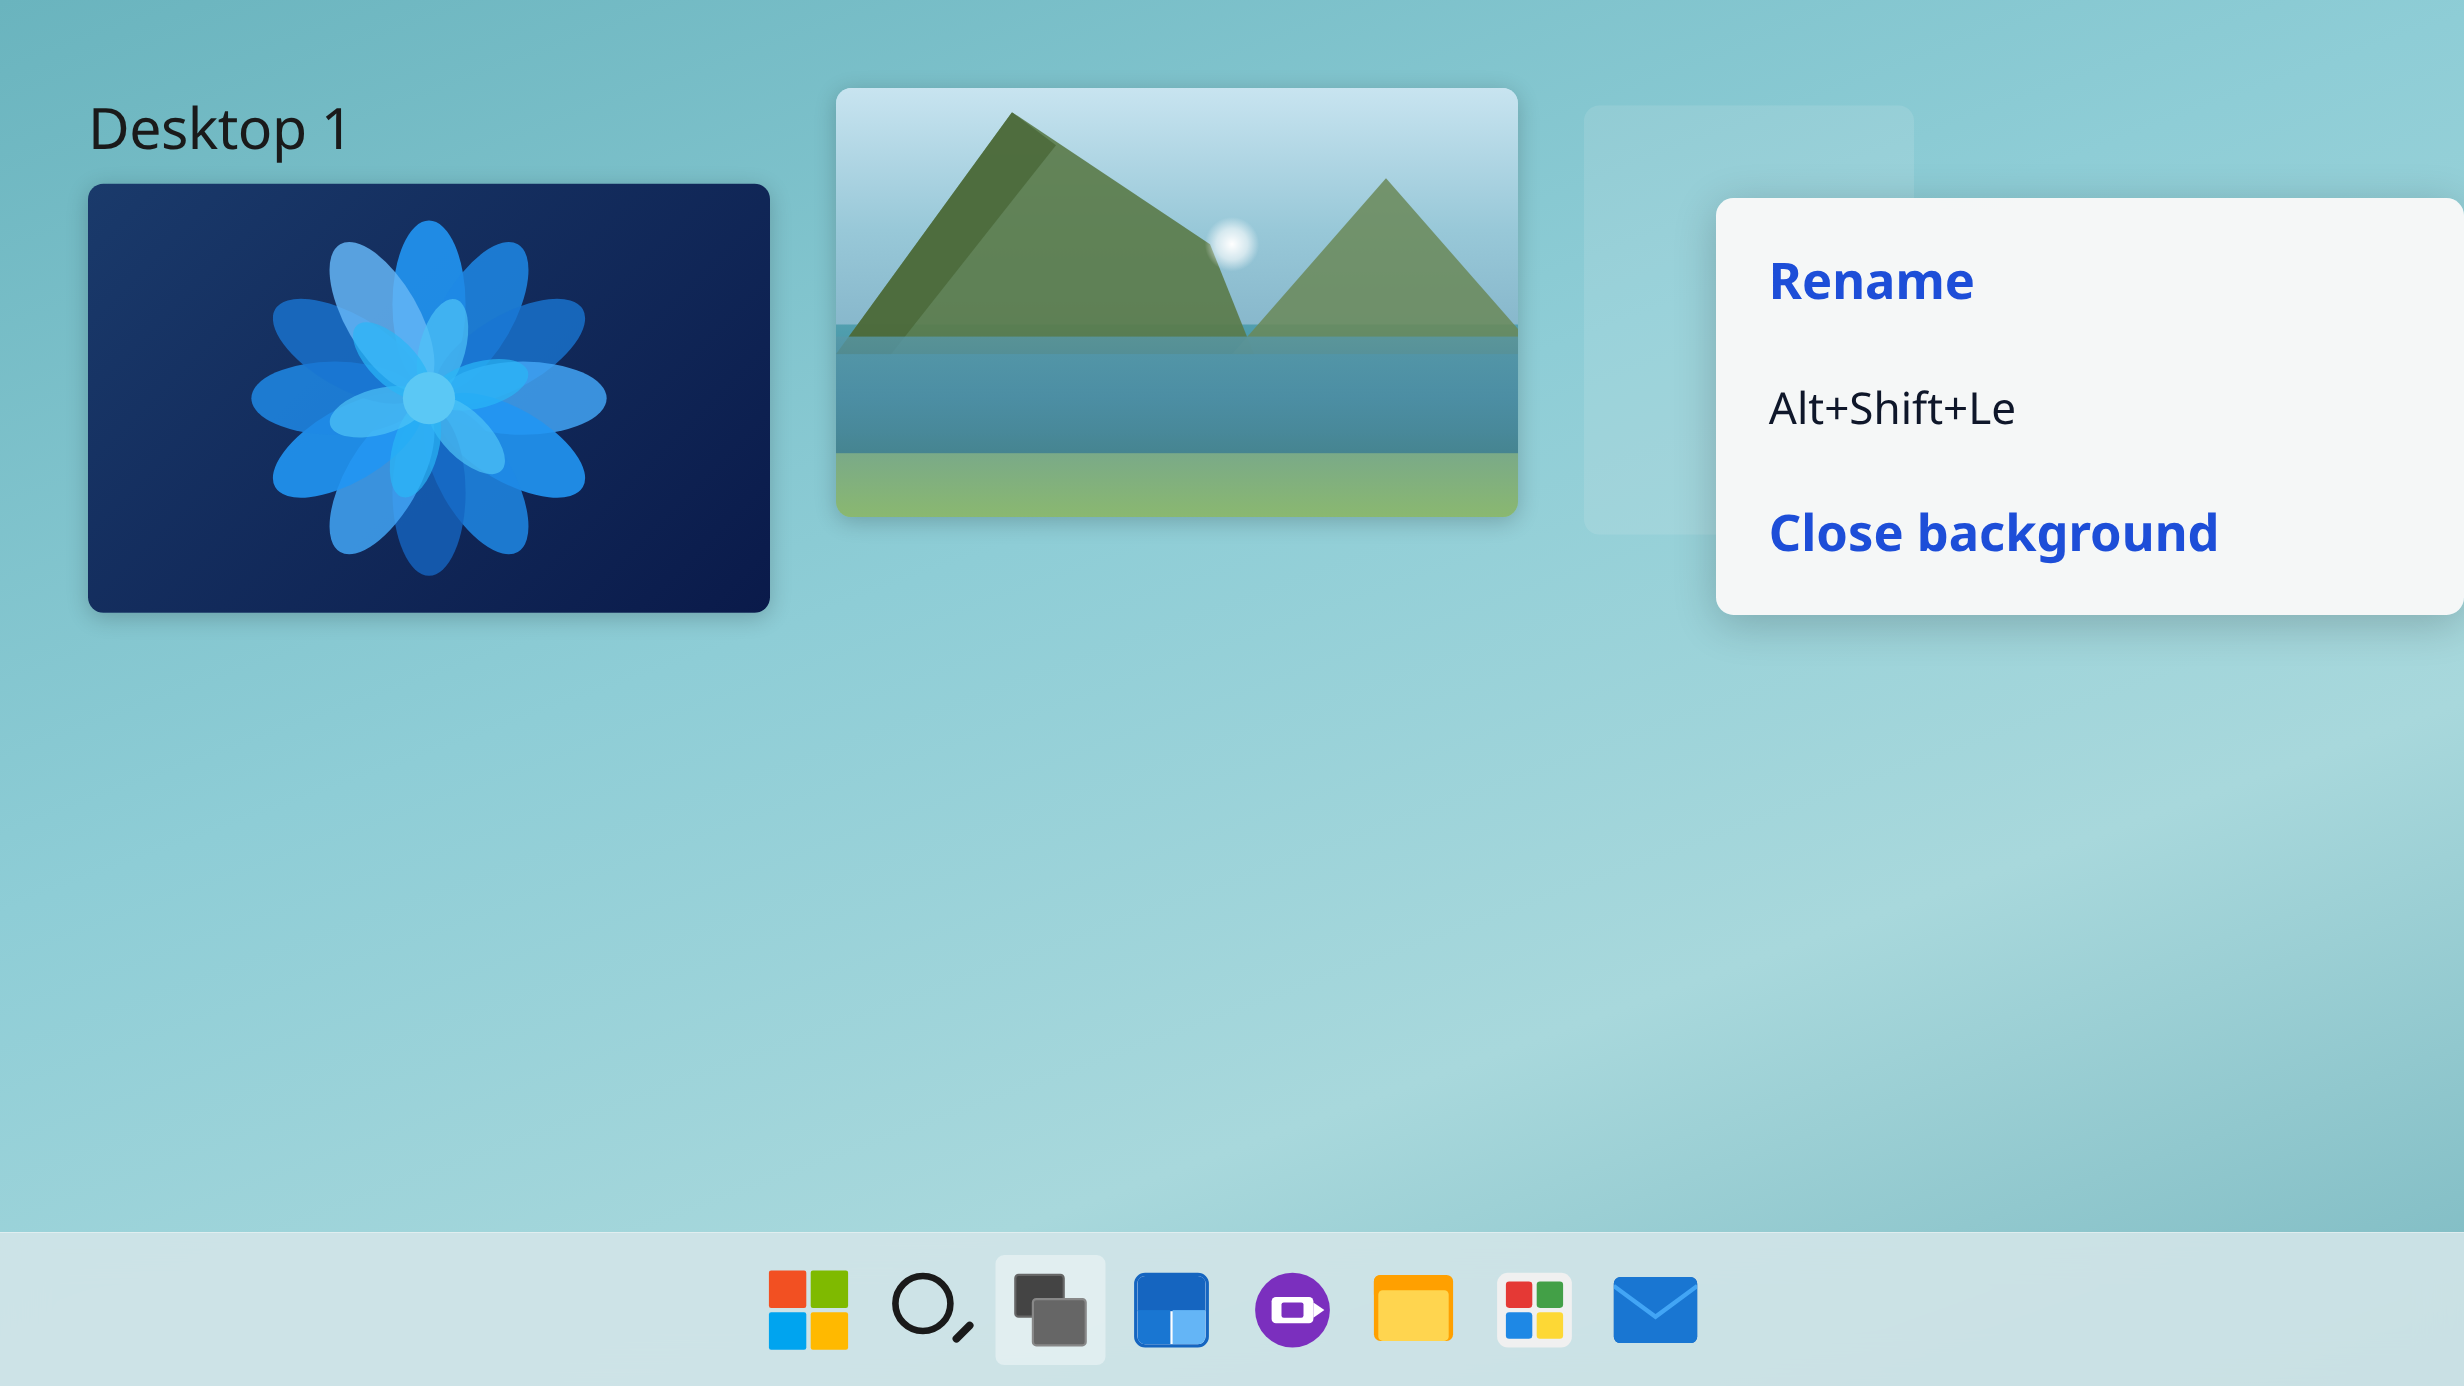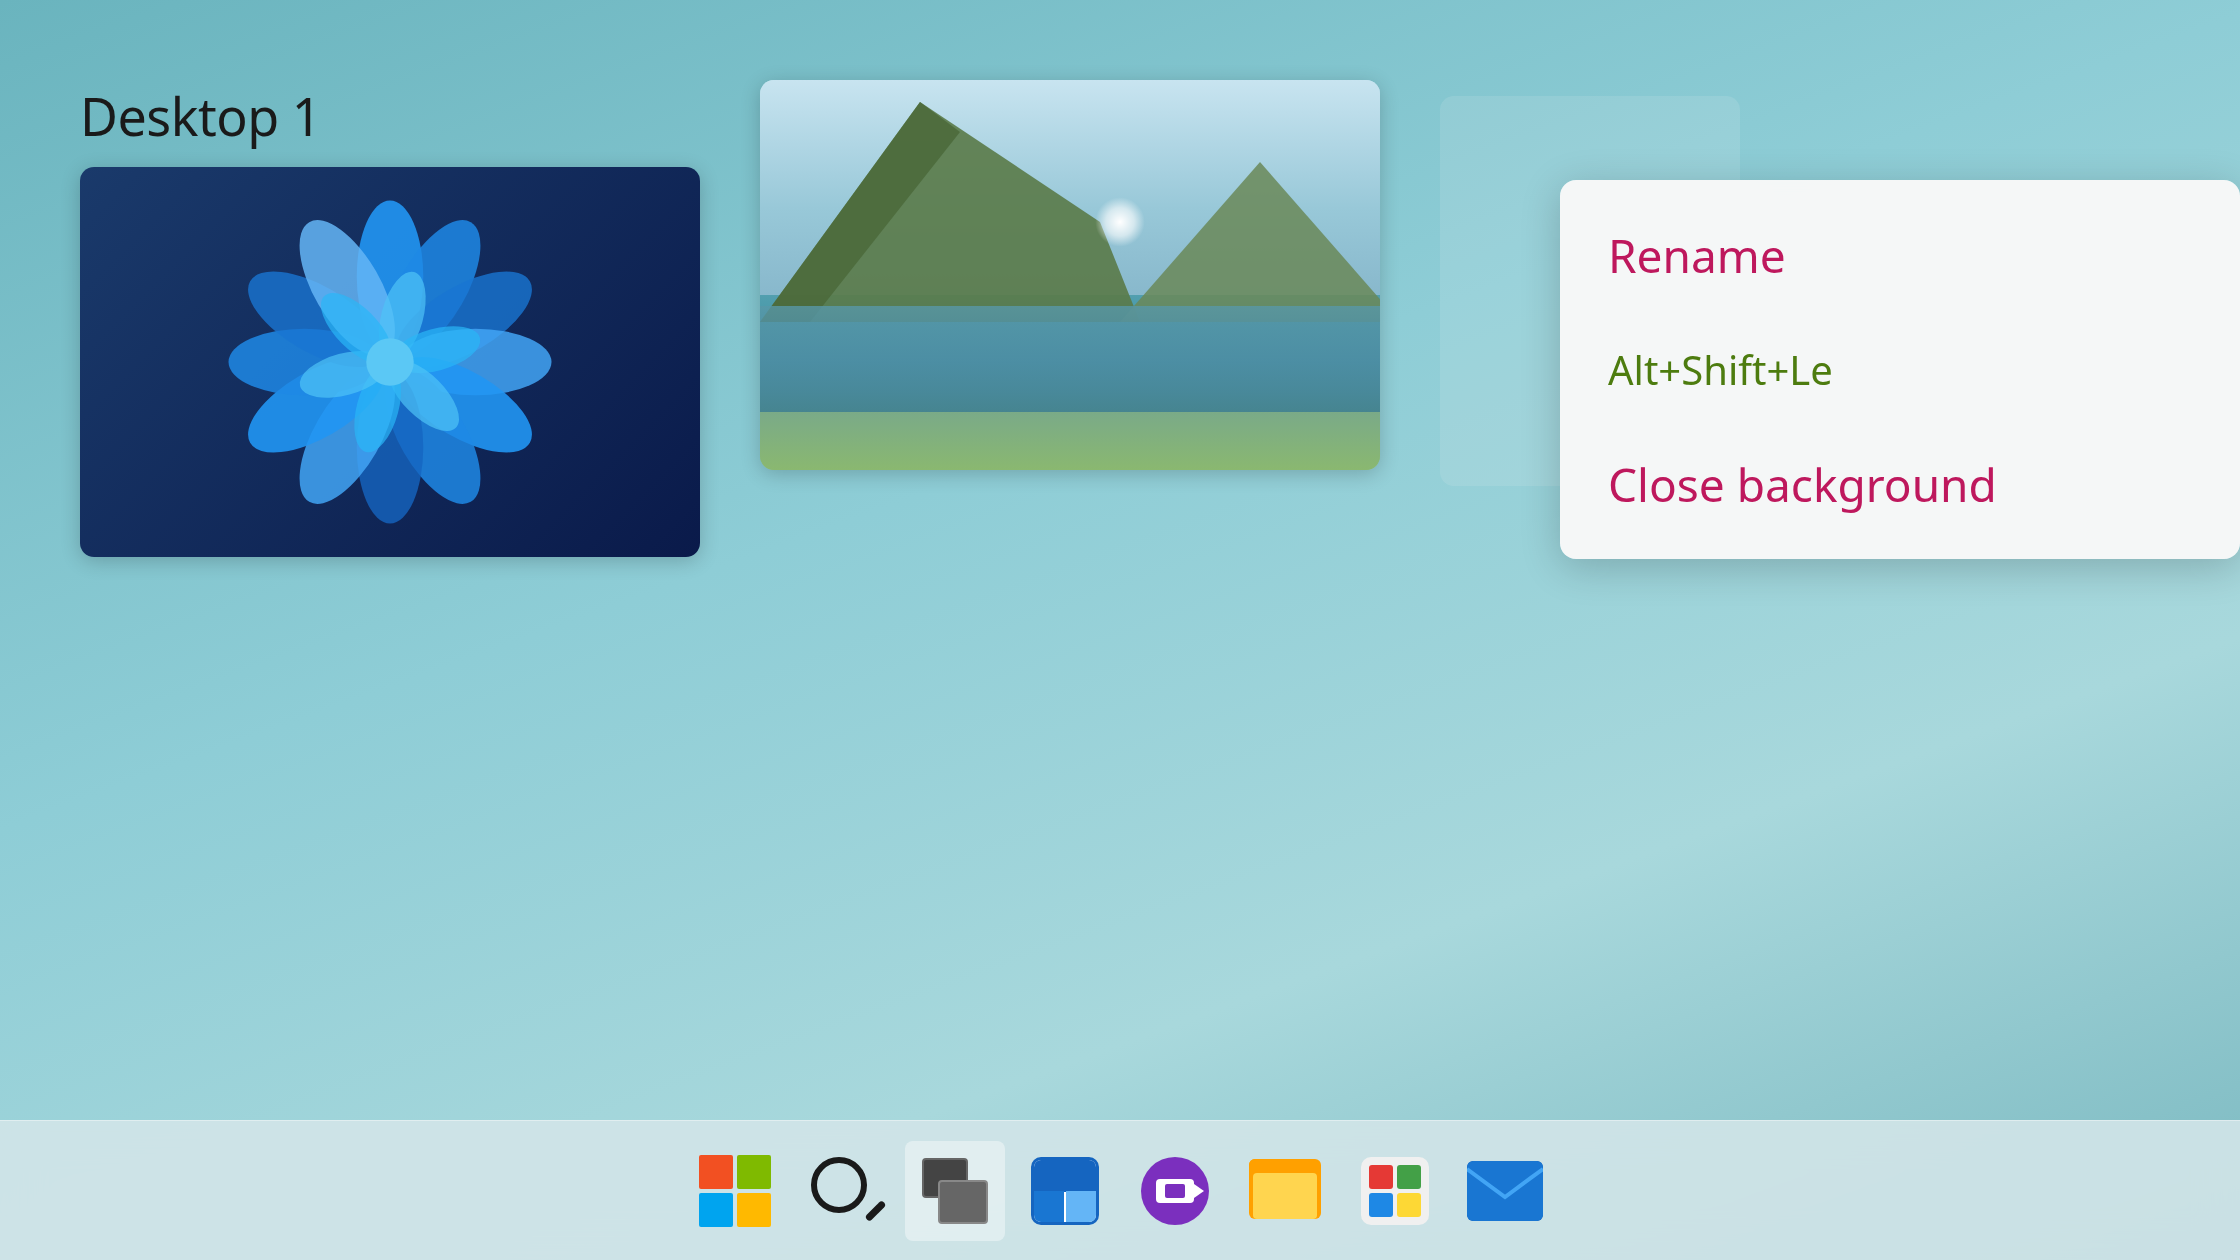--- a/index.html
+++ b/index.html
@@ -108,28 +108,28 @@
       display: flex;
       align-items: center;
       justify-content: space-between;
       padding: 28px 48px;
       cursor: pointer;
       transition: background 0.1s;
     }
 
     .menu-item-label {
       font-size: 46px;
-      font-weight: 400;
-      color: #be185d;
+      font-weight: 700;
+      color: #1d4ed8;
     }
 
     .menu-item-shortcut {
       font-size: 40px;
       font-weight: 400;
-      color: #4d7c0f;
+      color: #0f172a;
     }
 
     
     .taskbar {
       position: absolute;
       bottom: 0;
       left: 0;
       right: 0;
       height: 140px;
       background: rgba(210, 228, 232, 0.9);

